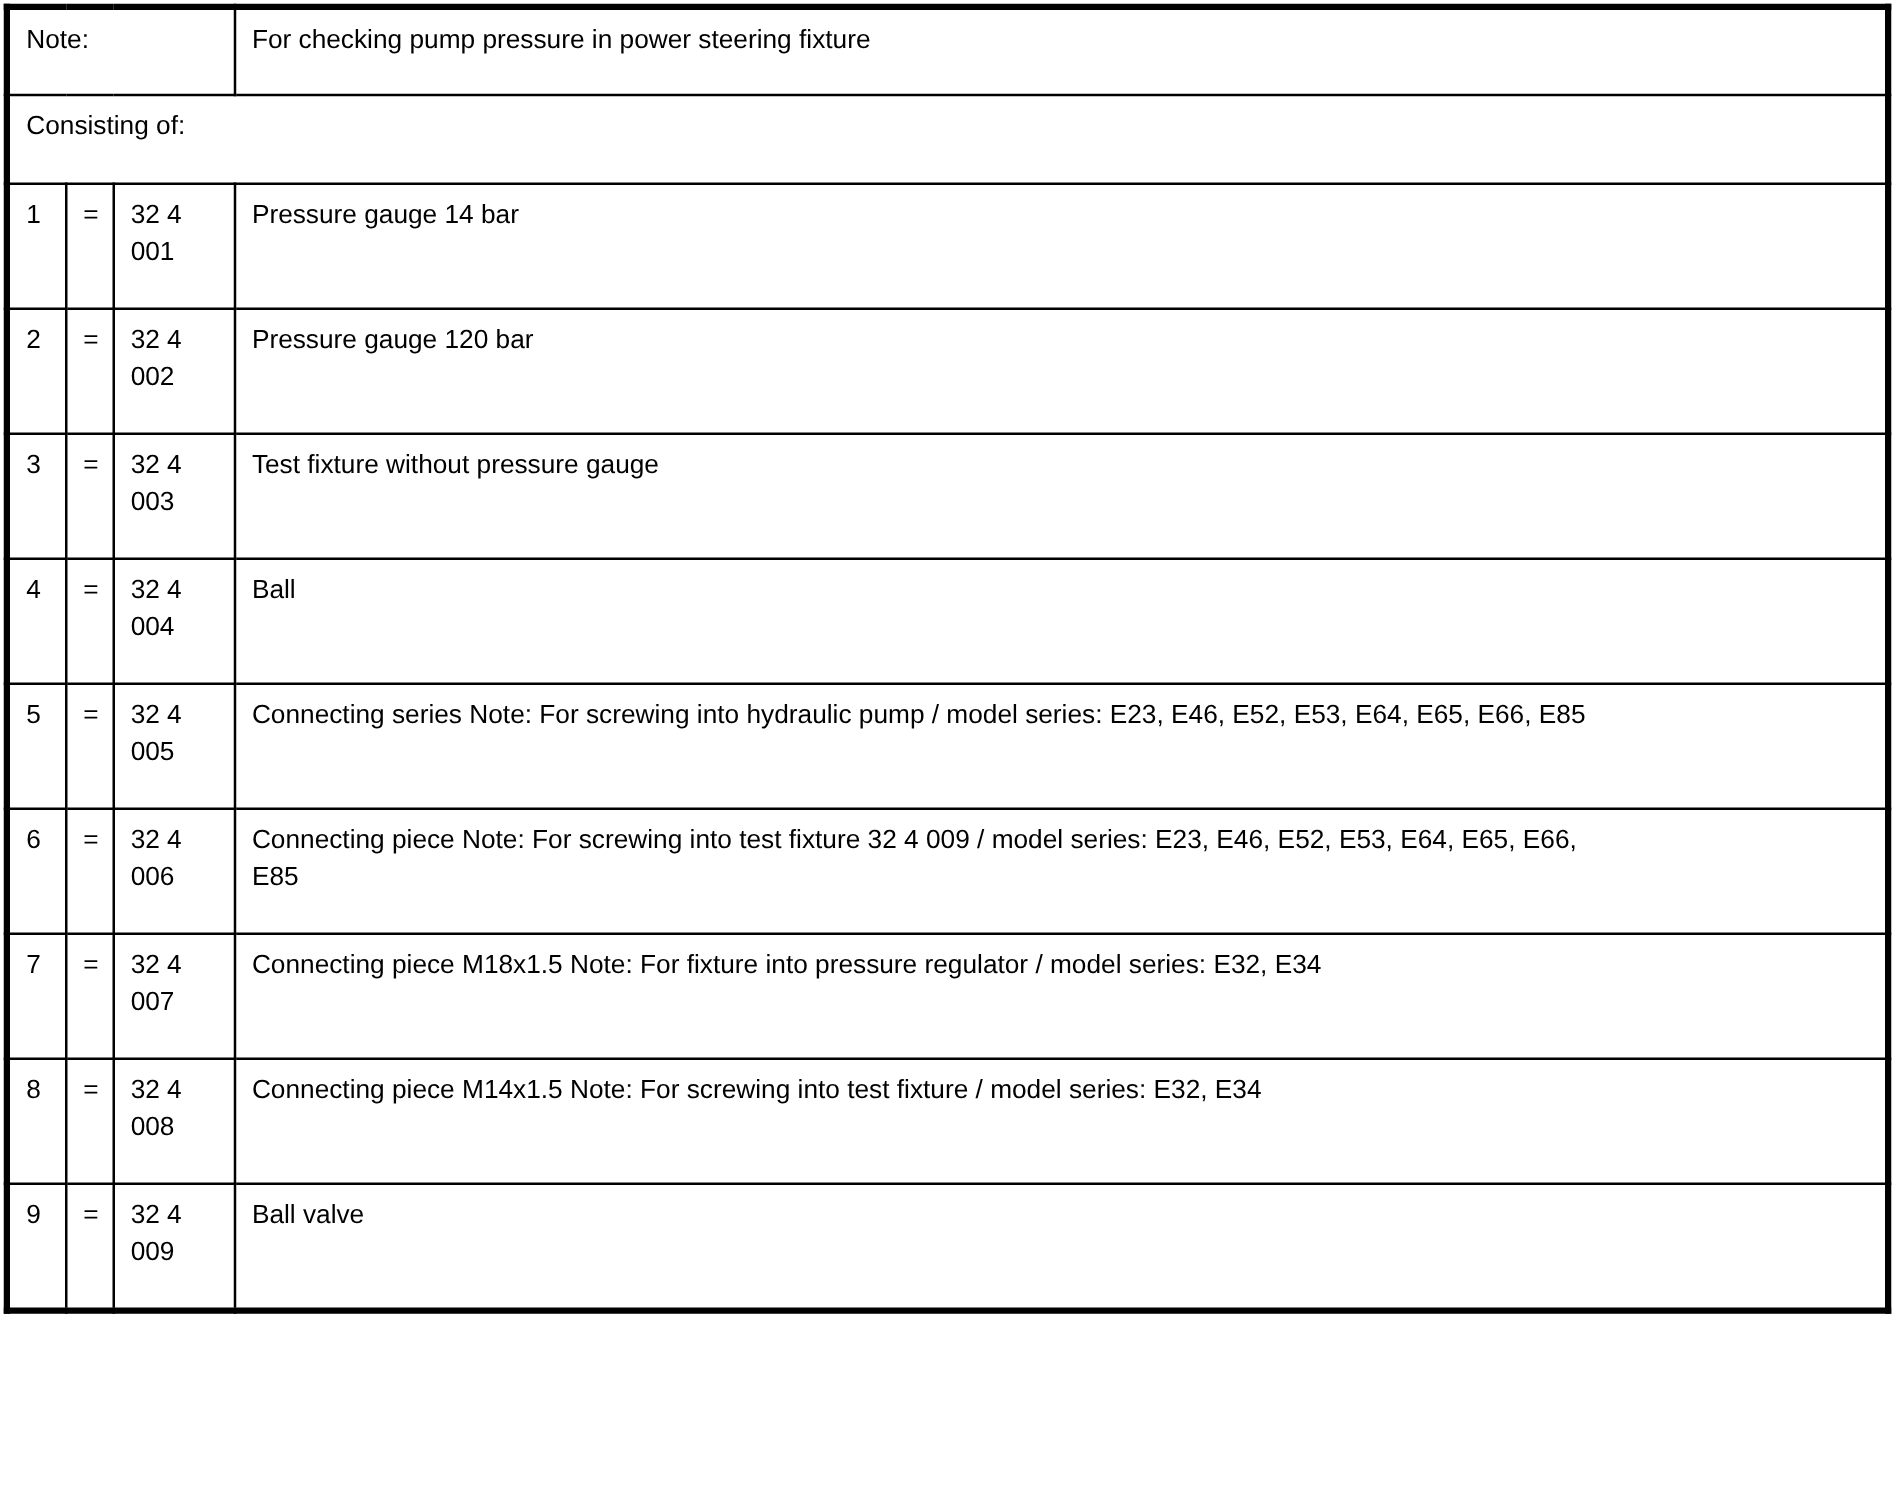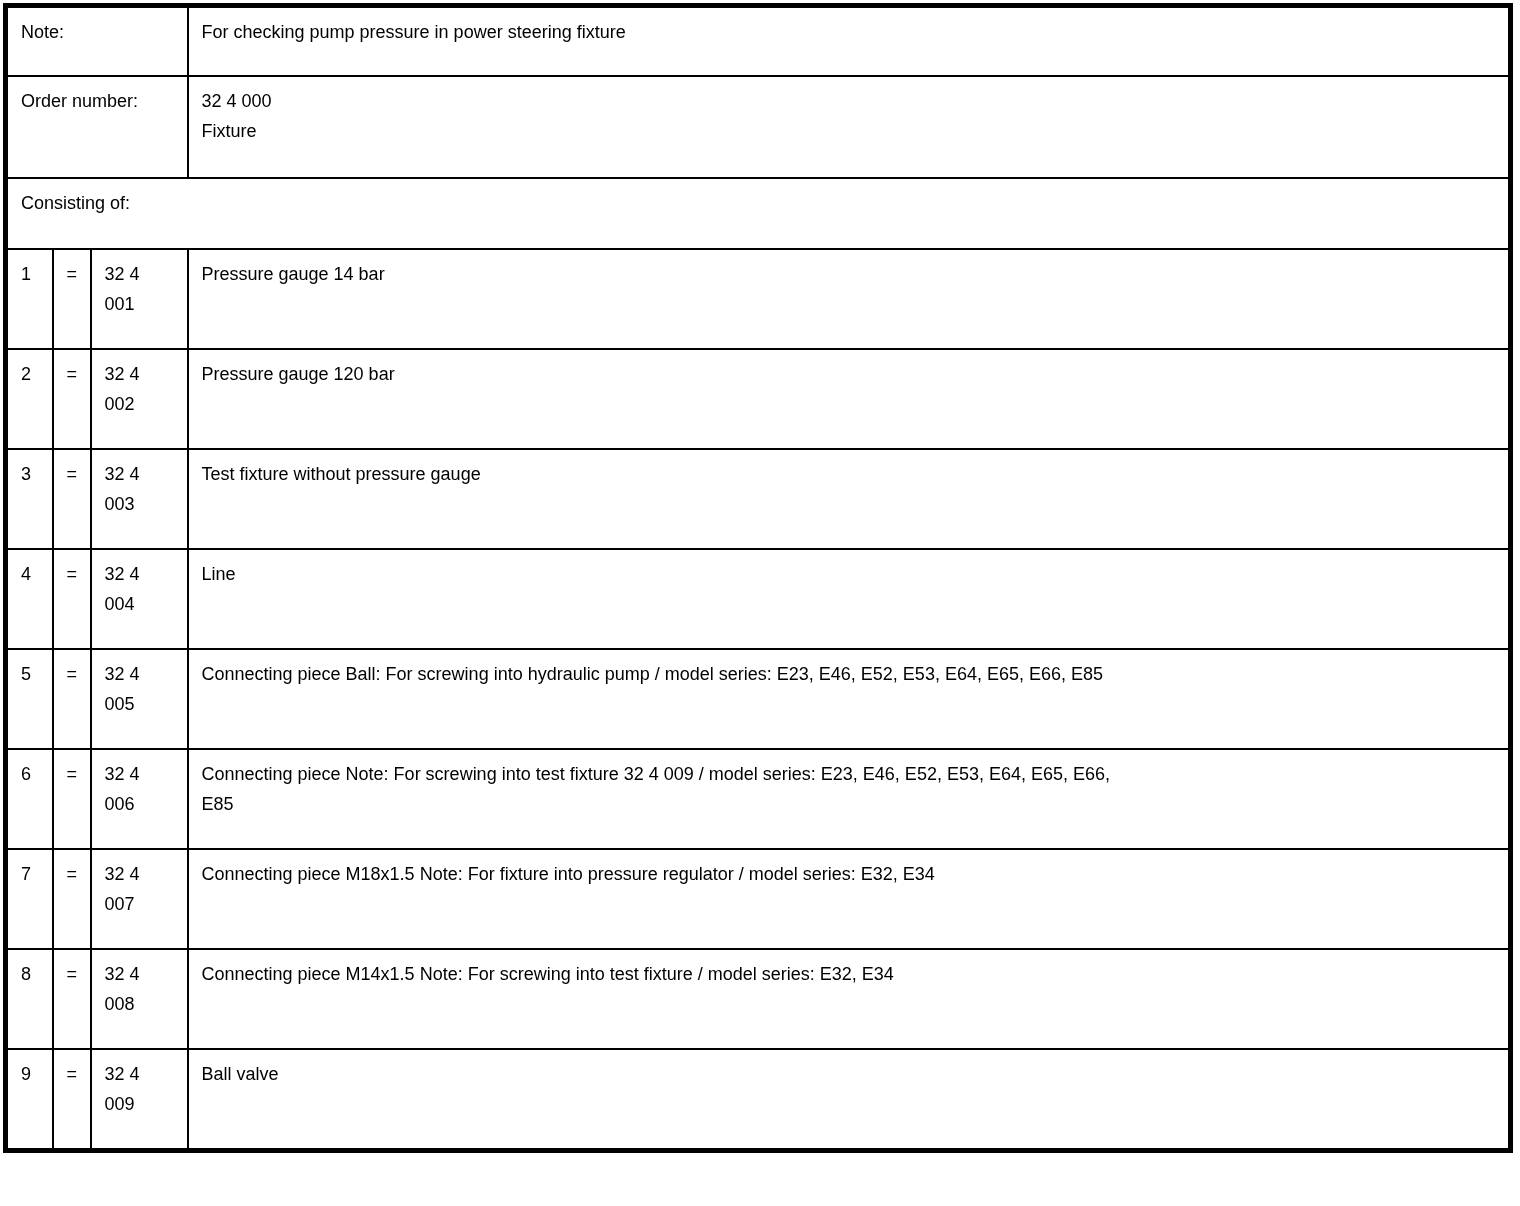--- a/index.html
+++ b/index.html
@@ -18,21 +18,21 @@
   table.spec-table {
     border-collapse: collapse;
     table-layout: fixed;
     width: 1510px;
     background: #ffffff;
   }
   table.spec-table td {
     border: 2px solid #000000;
     vertical-align: top;
     padding: 9px 12px 6px 13px;
-    font-size: 18px;
+    font-size: 21px;
     line-height: 30px;
     color: #000000;
     overflow: hidden;
   }
   table.spec-table {
     border: 5px solid #000000;
   }
   .col-num  { width: 47px; }
   .col-eq   { width: 38px; }
   .col-part { width: 97px; }
@@ -55,25 +55,20 @@
       <col class="col-num">
       <col class="col-eq">
       <col class="col-part">
       <col class="col-desc">
     </colgroup>
     <tbody>
       <tr class="row-note">
         <td colspan="3">Note:</td>
         <td>For checking pump pressure in power steering fixture</td>
       </tr>
-      <tr class="row-order">
-        <td colspan="3">Order number:</td>
-        <td class="prewrap">32 4 000
-Fixture</td>
-      </tr>
       <tr class="row-consist">
         <td colspan="4">Consisting of:</td>
       </tr>
 
       <tr class="row-item">
         <td>1</td>
         <td>=</td>
         <td class="prewrap">32 4
 001</td>
         <td class="prewrap">Pressure gauge 14 bar</td>
@@ -90,28 +85,28 @@
         <td>=</td>
         <td class="prewrap">32 4
 003</td>
         <td class="prewrap">Test fixture without pressure gauge</td>
       </tr>
       <tr class="row-item">
         <td>4</td>
         <td>=</td>
         <td class="prewrap">32 4
 004</td>
-        <td class="prewrap">Line</td>
+        <td class="prewrap">Ball</td>
       </tr>
       <tr class="row-item">
         <td>5</td>
         <td>=</td>
         <td class="prewrap">32 4
 005</td>
-        <td class="prewrap">Connecting piece Ball: For screwing into hydraulic pump / model series: E23, E46, E52, E53, E64, E65, E66, E85</td>
+        <td class="prewrap">Connecting series Note: For screwing into hydraulic pump / model series: E23, E46, E52, E53, E64, E65, E66, E85</td>
       </tr>
       <tr class="row-item">
         <td>6</td>
         <td>=</td>
         <td class="prewrap">32 4
 006</td>
         <td class="prewrap">Connecting piece Note: For screwing into test fixture 32 4 009 / model series: E23, E46, E52, E53, E64, E65, E66,
 E85</td>
       </tr>
       <tr class="row-item">

